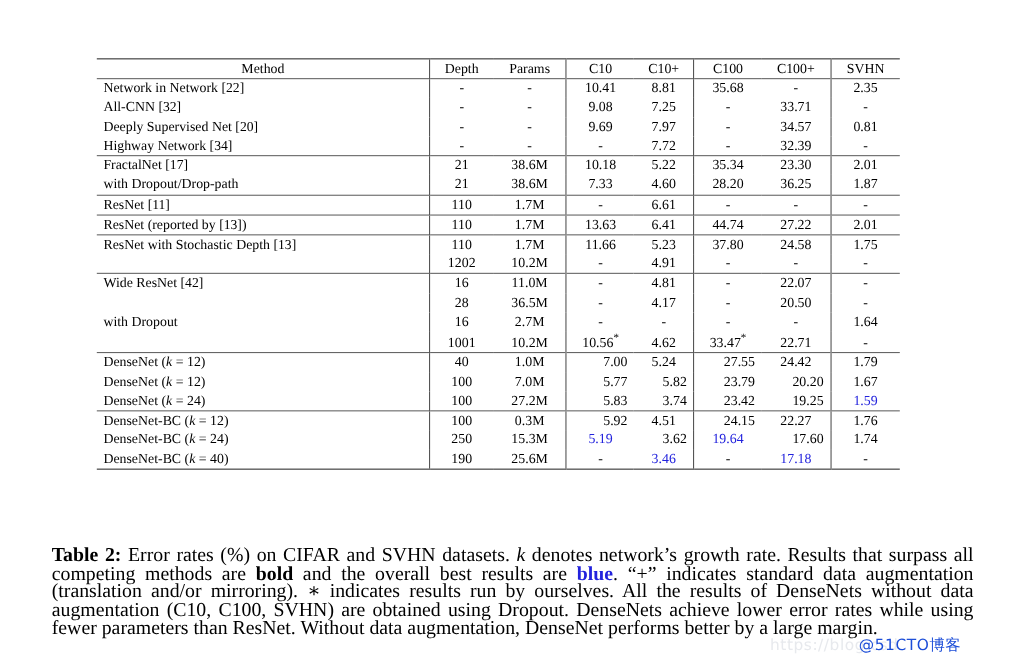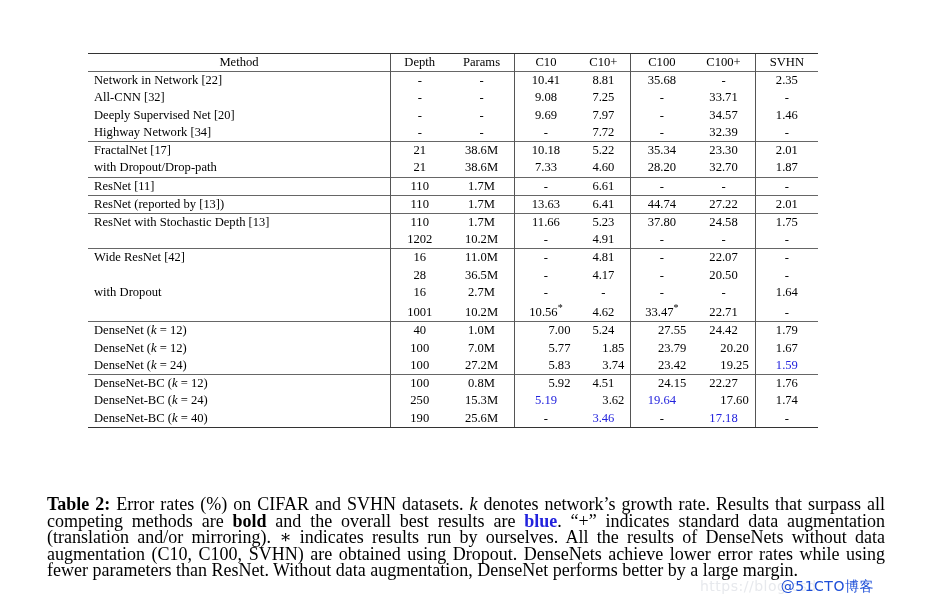--- a/index.html
+++ b/index.html
@@ -143,21 +143,21 @@
             <td class="col-num vrule-l">-</td>
           </tr>
           <tr>
             <td class="col-method">Deeply Supervised Net <span class="cite">[20]</span></td>
             <td class="col-num vrule-l">-</td>
             <td class="col-num">-</td>
             <td class="col-num vrule-l">9.69</td>
             <td class="col-num">7.97</td>
             <td class="col-num vrule-l">-</td>
             <td class="col-num">34.57</td>
-            <td class="col-num vrule-l">1.46</td>
+            <td class="col-num vrule-l">0.81</td>
           </tr>
           <tr>
             <td class="col-method">Highway Network <span class="cite">[34]</span></td>
             <td class="col-num vrule-l">-</td>
             <td class="col-num">-</td>
             <td class="col-num vrule-l">-</td>
             <td class="col-num">7.72</td>
             <td class="col-num vrule-l">-</td>
             <td class="col-num">32.39</td>
             <td class="col-num vrule-l">-</td>
@@ -172,21 +172,21 @@
             <td class="col-num">23.30</td>
             <td class="col-num vrule-l">2.01</td>
           </tr>
           <tr>
             <td class="col-method">with Dropout/Drop-path</td>
             <td class="col-num vrule-l">21</td>
             <td class="col-num">38.6M</td>
             <td class="col-num vrule-l">7.33</td>
             <td class="col-num">4.60</td>
             <td class="col-num vrule-l">28.20</td>
-            <td class="col-num">32.70</td>
+            <td class="col-num">36.25</td>
             <td class="col-num vrule-l">1.87</td>
           </tr>
           <tr class="rule-thin">
             <td class="col-method">ResNet <span class="cite">[11]</span></td>
             <td class="col-num vrule-l">110</td>
             <td class="col-num">1.7M</td>
             <td class="col-num vrule-l">-</td>
             <td class="col-num">6.61</td>
             <td class="col-num vrule-l">-</td>
             <td class="col-num">-</td>
@@ -270,39 +270,39 @@
             <td class="col-num">5.24</td>
             <td class="col-num vrule-l bold">27.55</td>
             <td class="col-num">24.42</td>
             <td class="col-num vrule-l">1.79</td>
           </tr>
           <tr>
             <td class="col-method">DenseNet (<i class="mathvar">k</i> = 12)</td>
             <td class="col-num vrule-l">100</td>
             <td class="col-num">7.0M</td>
             <td class="col-num vrule-l bold">5.77</td>
-            <td class="col-num bold">1.85</td>
+            <td class="col-num bold">5.82</td>
             <td class="col-num vrule-l bold">23.79</td>
             <td class="col-num bold">20.20</td>
             <td class="col-num vrule-l">1.67</td>
           </tr>
           <tr>
             <td class="col-method">DenseNet (<i class="mathvar">k</i> = 24)</td>
             <td class="col-num vrule-l">100</td>
             <td class="col-num">27.2M</td>
             <td class="col-num vrule-l bold">5.83</td>
             <td class="col-num bold">3.74</td>
             <td class="col-num vrule-l bold">23.42</td>
             <td class="col-num bold">19.25</td>
             <td class="col-num vrule-l blue">1.59</td>
           </tr>
           <tr class="rule-thin">
             <td class="col-method">DenseNet-BC (<i class="mathvar">k</i> = 12)</td>
             <td class="col-num vrule-l">100</td>
-            <td class="col-num">0.8M</td>
+            <td class="col-num">0.3M</td>
             <td class="col-num vrule-l bold">5.92</td>
             <td class="col-num">4.51</td>
             <td class="col-num vrule-l bold">24.15</td>
             <td class="col-num">22.27</td>
             <td class="col-num vrule-l">1.76</td>
           </tr>
           <tr>
             <td class="col-method">DenseNet-BC (<i class="mathvar">k</i> = 24)</td>
             <td class="col-num vrule-l">250</td>
             <td class="col-num">15.3M</td>

